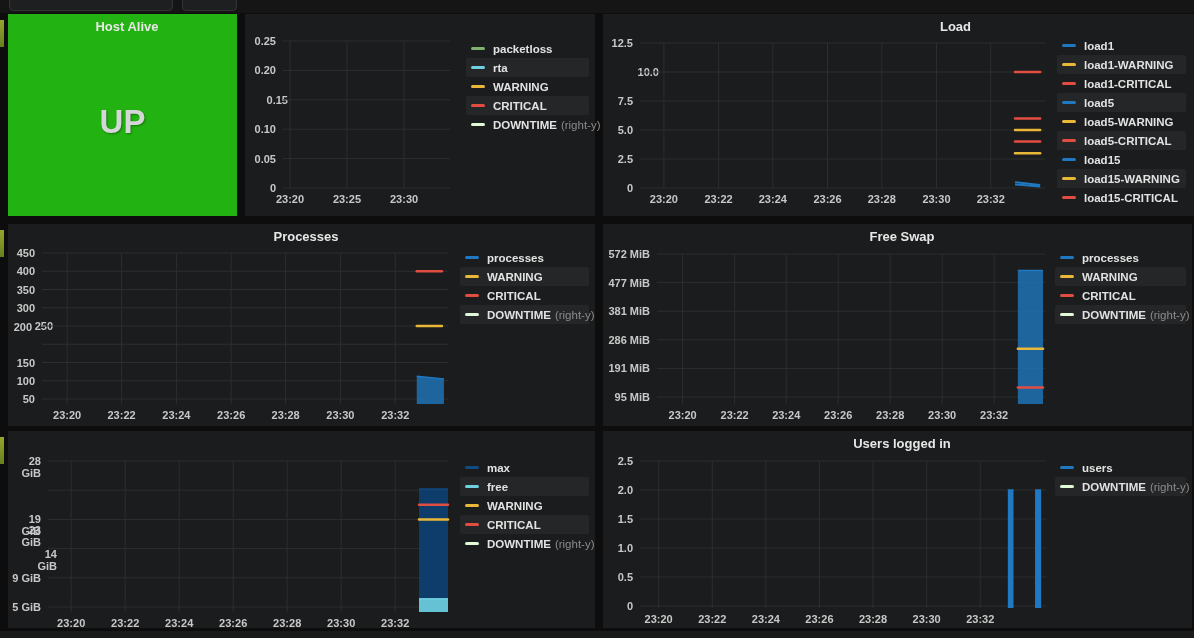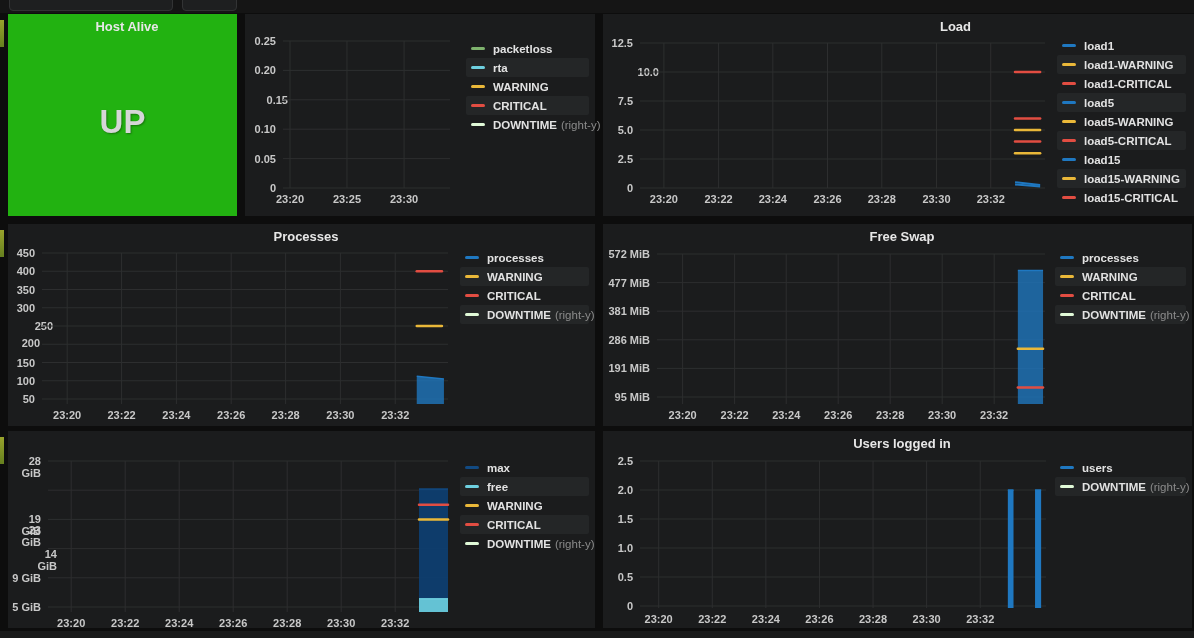--- a/index.html
+++ b/index.html
@@ -187,21 +187,21 @@
           <span class="lswatch" style="background: rgb(224, 249, 215);"></span>
           <span class="lname">DOWNTIME</span>
           <span class="lsuffix">(right-y)</span>
         </div>
       </div>
   <div class="ylab" style="left: 0px; width: 27px; top: 23px;">450</div>
       <div class="ylab" style="left: 0px; width: 27px; top: 41.25px;">400</div>
       <div class="ylab" style="left: 0px; width: 27px; top: 59.5px;">350</div>
       <div class="ylab" style="left: 0px; width: 27px; top: 77.75px;">300</div>
       <div class="ylab" style="left: 0px; width: 45px; top: 96px;">250</div>
-      <div class="ylab" style="left: 0px; width: 32px; top: 113px;">200</div>
+      <div class="ylab" style="left: 0px; width: 24px; top: 97px;">200</div>
       <div class="ylab" style="left: 0px; width: 27px; top: 132.5px;">150</div>
       <div class="ylab" style="left: 0px; width: 27px; top: 150.75px;">100</div>
       <div class="ylab" style="left: 0px; width: 27px; top: 169px;">50</div>
       <div class="xlab" style="left: 34.172px; top: 185px;">23:20</div>
       <div class="xlab" style="left: 88.576px; top: 185px;">23:22</div>
       <div class="xlab" style="left: 143.386px; top: 185px;">23:24</div>
       <div class="xlab" style="left: 198.196px; top: 185px;">23:26</div>
       <div class="xlab" style="left: 252.6px; top: 185px;">23:28</div>
       <div class="xlab" style="left: 307.41px; top: 185px;">23:30</div>
       <div class="xlab" style="left: 362.22px; top: 185px;">23:32</div>

